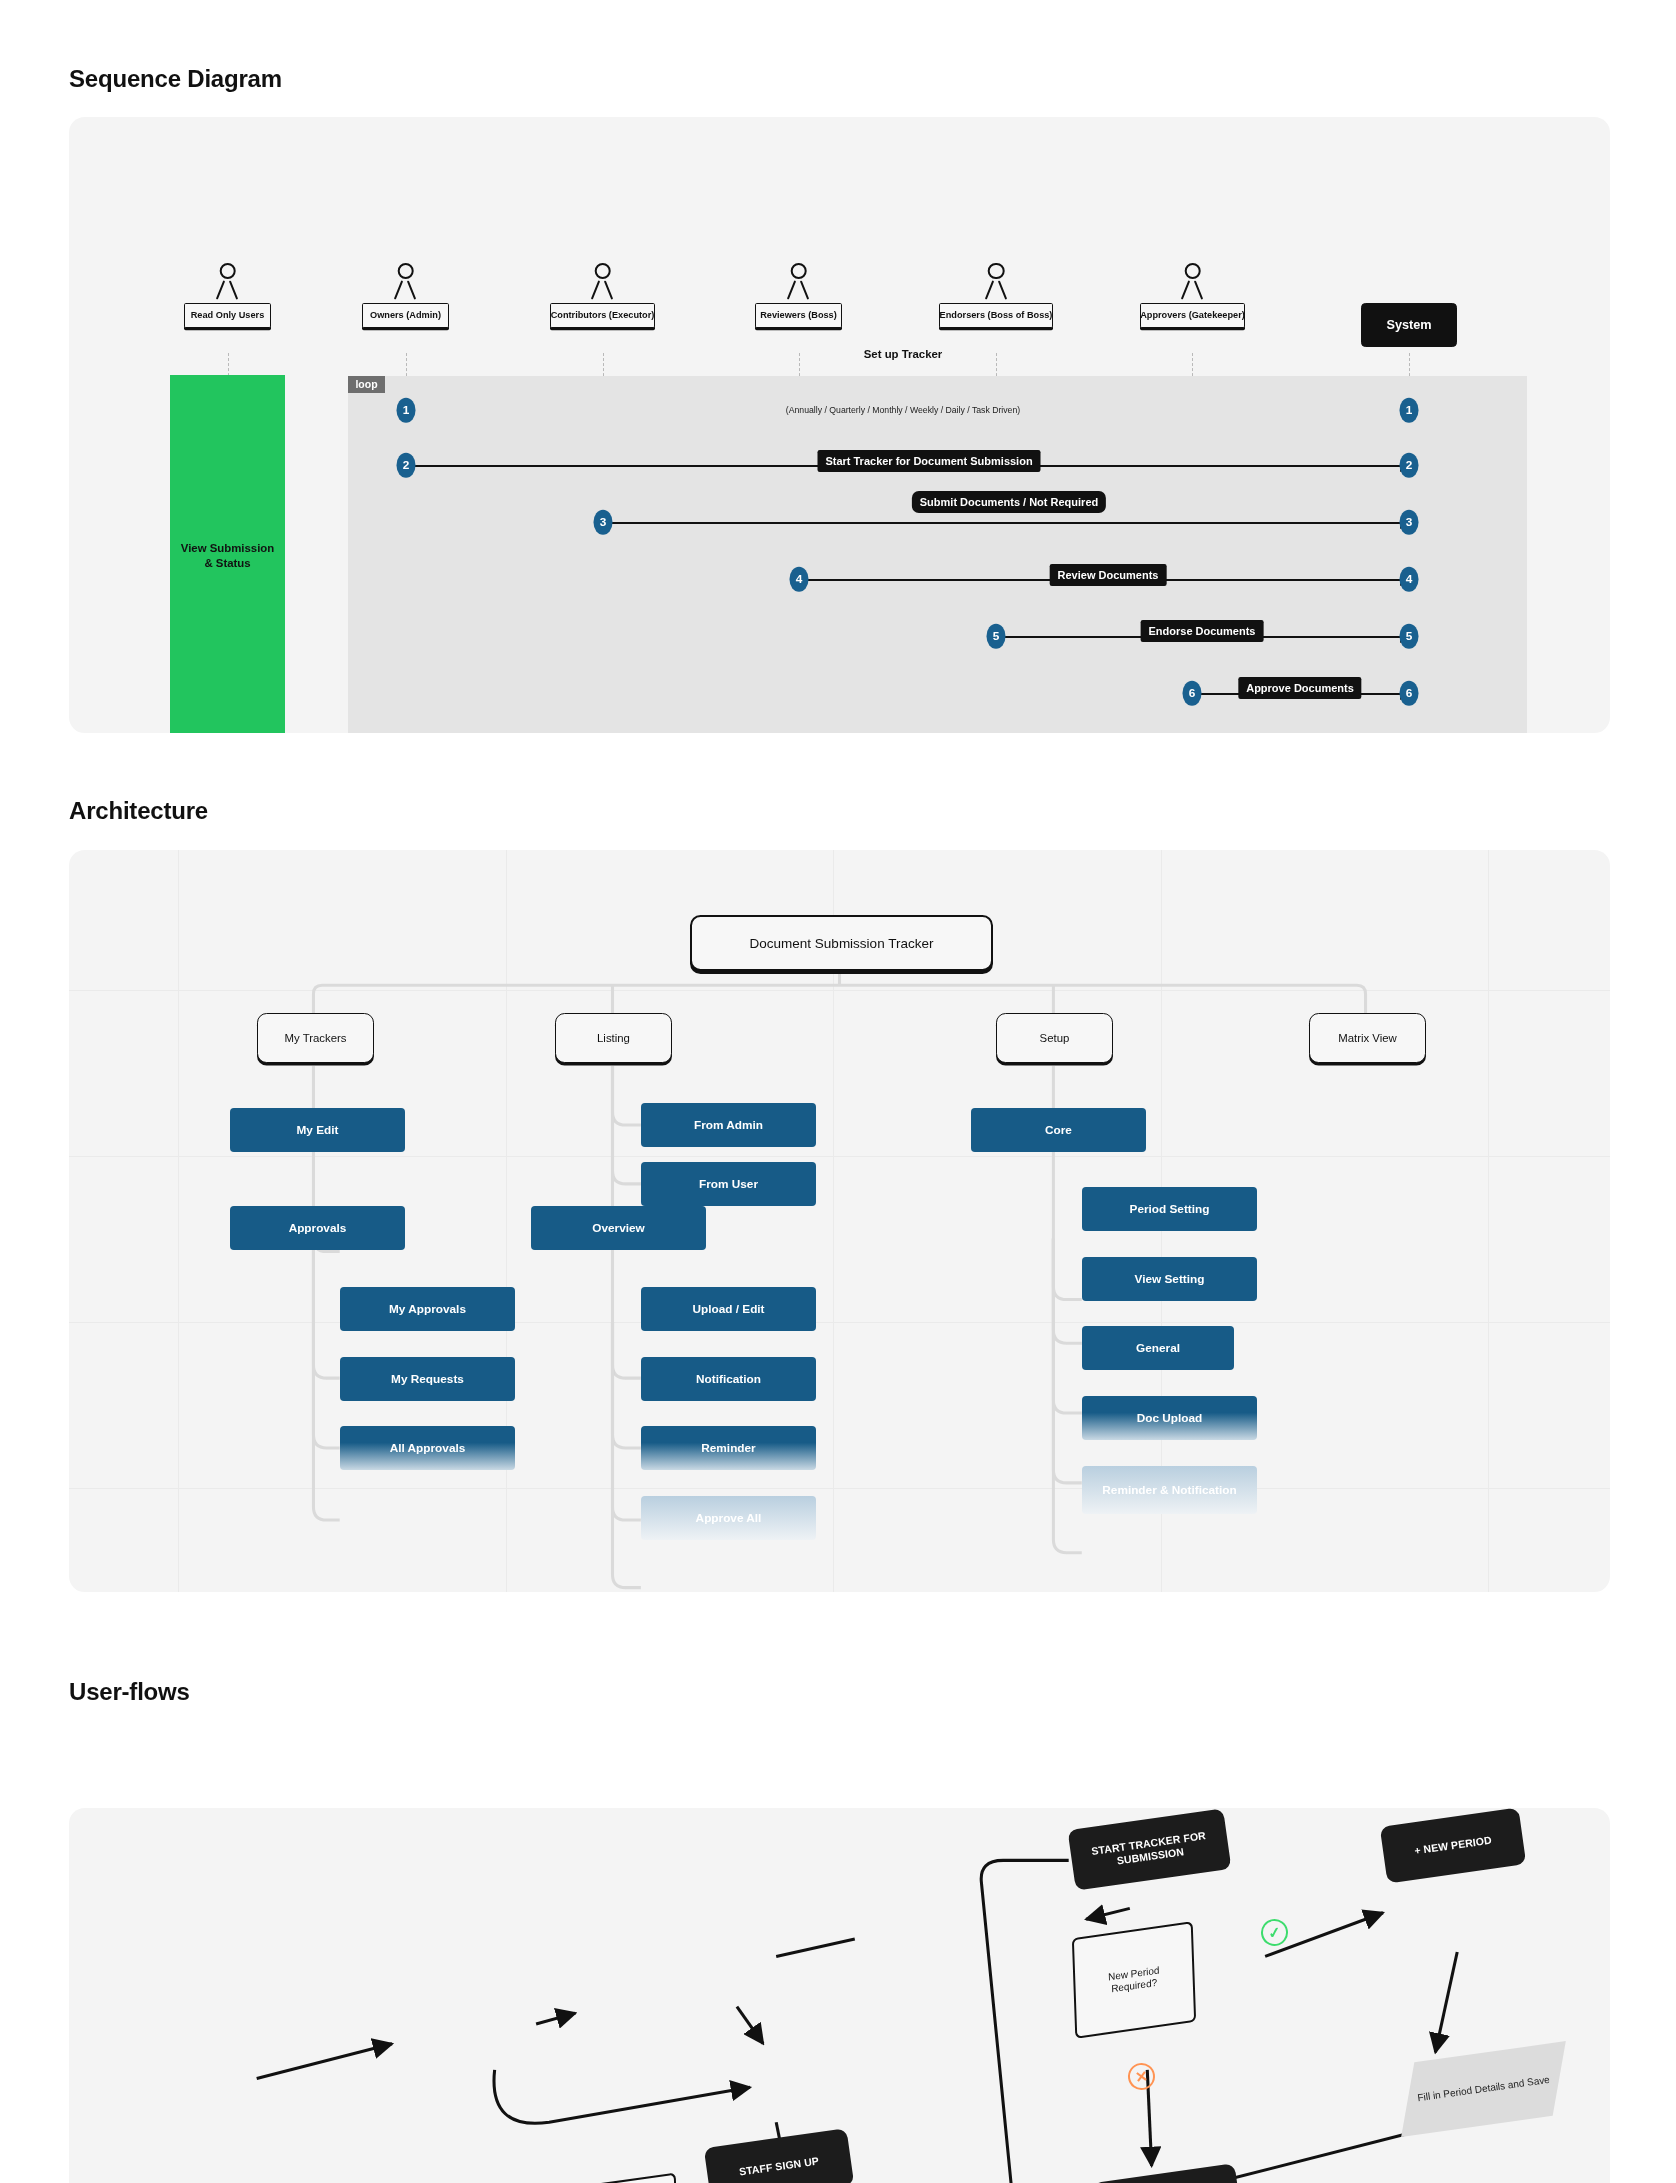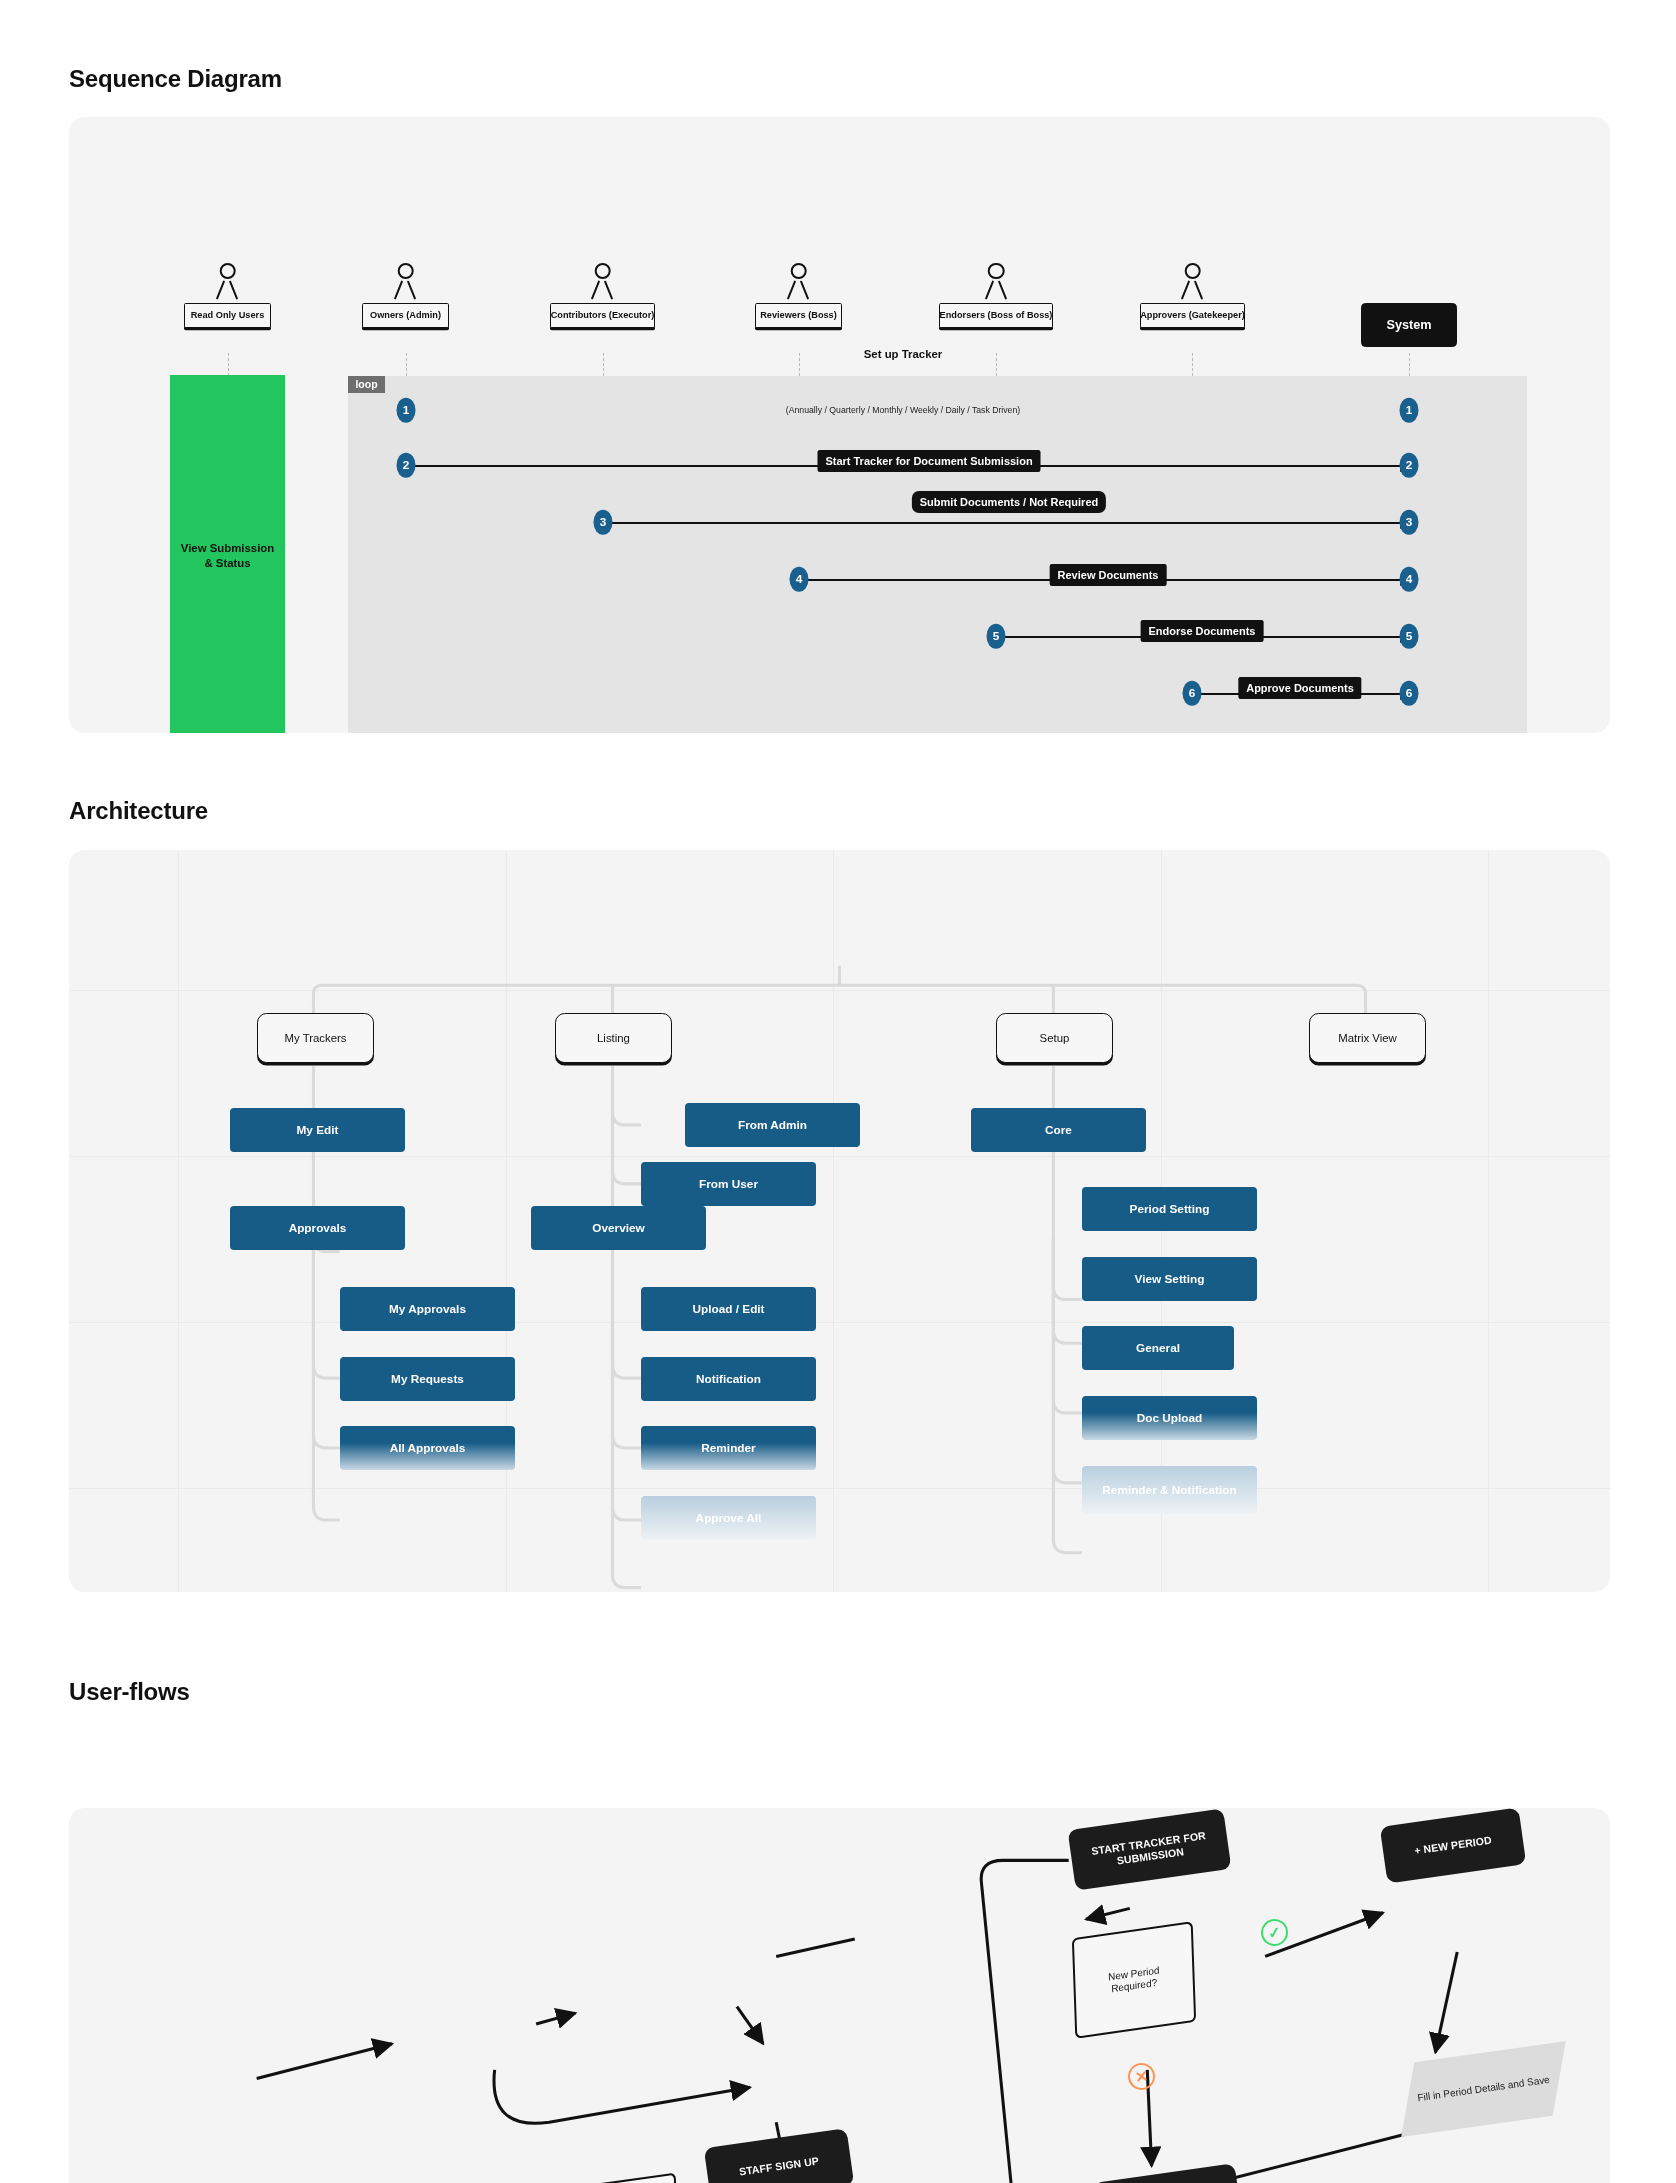--- a/index.html
+++ b/index.html
@@ -292,33 +292,34 @@
 
         <path d="M2255 495 L2255 890"></path>
         <path d="M2255 890 L2255 1000 Q2255 1030 2285 1030 L2320 1030"></path>
         <path d="M2255 890 L2255 1100 Q2255 1130 2285 1130 L2320 1130"></path>
         <path d="M2255 890 L2255 1260 Q2255 1290 2285 1290 L2320 1290"></path>
         <path d="M2255 890 L2255 1420 Q2255 1450 2285 1450 L2320 1450"></path>
         <path d="M2255 890 L2255 1580 Q2255 1610 2285 1610 L2320 1610"></path>
       </g>
     </svg>
 
+    <div class="node-root" style="left:621px;top:65px;width:299px;height:52px;">Document Submission Tracker</div>
 
     <div class="node-branch" style="left:188px;top:163px;width:115px;height:48px;">My Trackers</div>
     <div class="node-branch" style="left:486px;top:163px;width:115px;height:48px;">Listing</div>
     <div class="node-branch" style="left:927px;top:163px;width:115px;height:48px;">Setup</div>
     <div class="node-branch" style="left:1240px;top:163px;width:115px;height:48px;">Matrix View</div>
 
     <div class="node-blue" style="left:161px;top:258px;width:175px;height:44px;">My Edit</div>
     <div class="node-blue" style="left:161px;top:356px;width:175px;height:44px;">Approvals</div>
     <div class="node-blue" style="left:271px;top:437px;width:175px;height:44px;">My Approvals</div>
     <div class="node-blue" style="left:271px;top:507px;width:175px;height:44px;">My Requests</div>
     <div class="node-blue f1" style="left:271px;top:576px;width:175px;height:44px;">All Approvals</div>
 
-    <div class="node-blue" style="left:572px;top:253px;width:175px;height:44px;margin-left:44px;">From Admin</div>
+    <div class="node-blue" style="left:572px;top:253px;width:175px;height:44px;">From Admin</div>
     <div class="node-blue" style="left:572px;top:312px;width:175px;height:44px;">From User</div>
     <div class="node-blue" style="left:462px;top:356px;width:175px;height:44px;">Overview</div>
     <div class="node-blue" style="left:572px;top:437px;width:175px;height:44px;">Upload / Edit</div>
     <div class="node-blue" style="left:572px;top:507px;width:175px;height:44px;">Notification</div>
     <div class="node-blue f1" style="left:572px;top:576px;width:175px;height:44px;">Reminder</div>
     <div class="node-blue f2" style="left:572px;top:646px;width:175px;height:44px;">Approve All</div>
 
     <div class="node-blue" style="left:902px;top:258px;width:175px;height:44px;">Core</div>
     <div class="node-blue" style="left:1013px;top:337px;width:175px;height:44px;">Period Setting</div>
     <div class="node-blue" style="left:1013px;top:407px;width:175px;height:44px;">View Setting</div>

